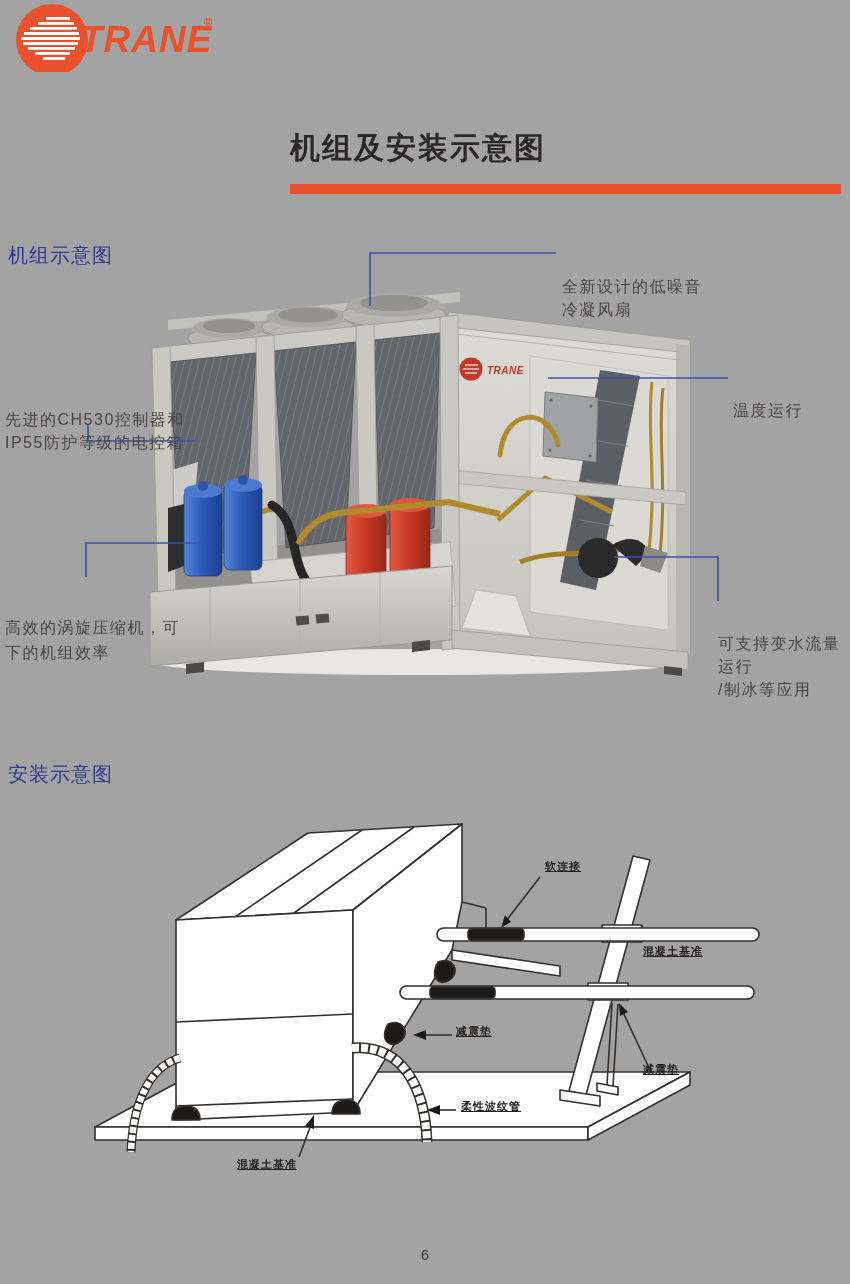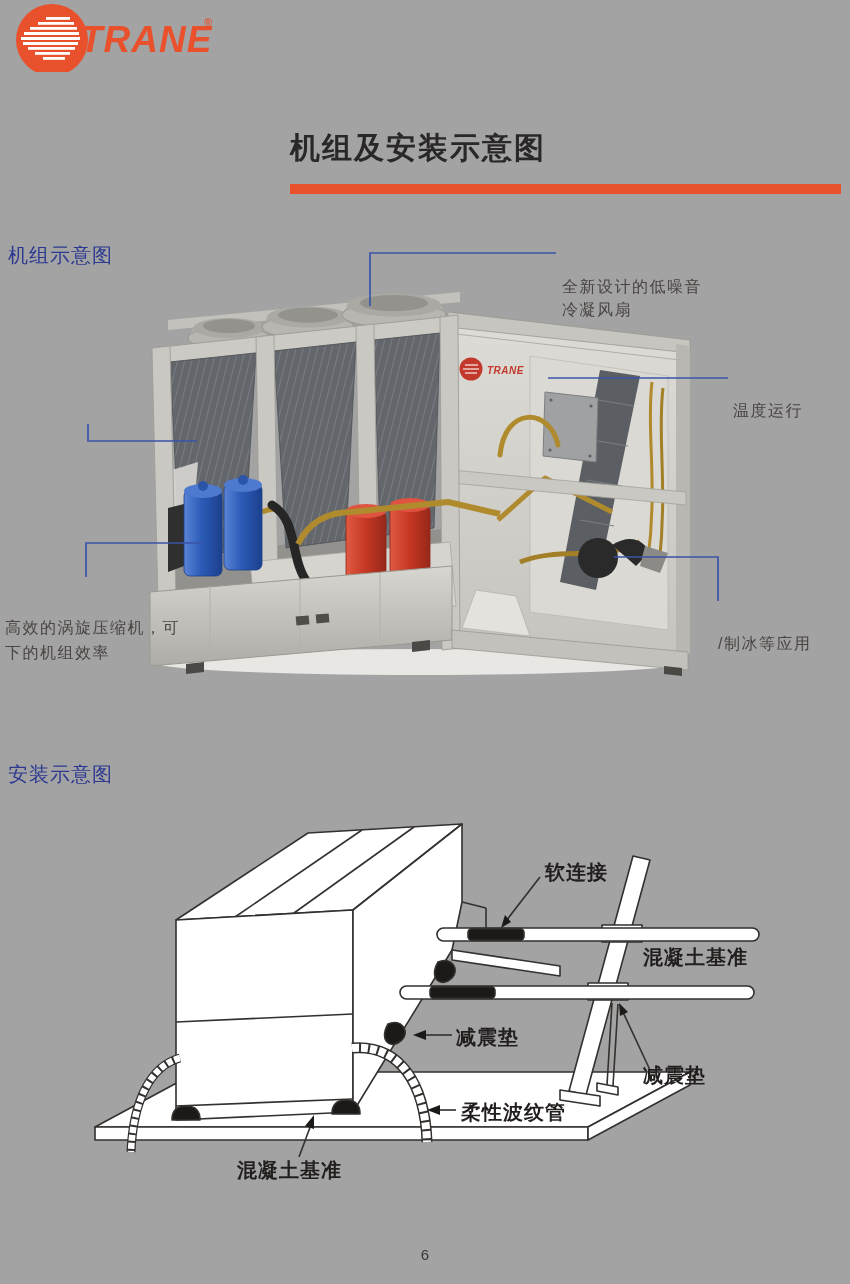--- a/index.html
+++ b/index.html
@@ -3,21 +3,21 @@
 <meta charset="utf-8">
 <style>
   html,body{margin:0;padding:0;background:#ffffff;}
   body{font-family:"Liberation Sans","DejaVu Sans",sans-serif;}
   .page{position:relative;width:850px;height:1284px;background:#a3a3a3;overflow:hidden;}
   .abs{position:absolute;}
   .page-title{left:290px;top:128px;font-size:30px;font-weight:bold;color:#2a2728;letter-spacing:2px;font-family:Liberation Mono, monospace;}
   .accent-bar{left:290px;top:184px;width:551px;height:10px;background:#E8512C;}
   .sec-heading{font-size:20px;font-weight:500;color:#2B3990;letter-spacing:1px;text-align:center;}
   .callout{font-size:16px;color:#4a4443;line-height:23px;letter-spacing:1.5px;margin-top:32px;}
-  .inst-label{font-size:20px;font-weight:bold;color:#211e1d;letter-spacing:1px;}
+  .inst-label{font-size:11px;font-weight:bold;color:#211e1d;letter-spacing:1px;text-decoration:underline;}
   .page-num{left:0;right:0;top:1246px;text-align:center;font-size:15px;color:#3a3a3a;}
   svg{display:block;}
 </style>
 </head>
 <body>
 
 <div class="page">
 
   <svg class="abs" style="left:8px;top:4px" width="210" height="68" viewBox="0 0 210 68">
     <defs>
@@ -192,28 +192,33 @@
       <line x1="548" y1="378" x2="728" y2="378"></line>
       <polyline points="203,543 86,543 86,577"></polyline>
       <polyline points="614,557 718,557 718,601"></polyline>
     </g>
   </svg>
 
   <div class="abs callout" style="left:562px;top:243px">
     <div>全新设计的低噪音</div>
     <div>冷凝风扇</div>
   </div>
+  <div class="abs callout" style="left:5px;top:376px">
+    <div>先进的CH530控制器和</div>
+    <div>IP55防护等级的电控箱</div>
+  </div>
   <div class="abs callout" style="left:733px;top:367px">
     <div>温度运行</div>
   </div>
   <div class="abs callout" style="left:5px;top:583px;line-height:25px">
     <div>高效的涡旋压缩机，可</div>
     <div>下的机组效率</div>
   </div>
   <div class="abs callout" style="left:718px;top:600px">
+    <div>可支持变水流量运行</div>
     <div>/制冰等应用</div>
   </div>
 
   <div class="abs sec-heading" style="left:8px;top:761px">安装示意图</div>
 
   <svg class="abs" style="left:0;top:810px" width="850" height="410" viewBox="0 810 850 410">
     <g fill="#ffffff" stroke="#33302e" stroke-width="1.6" stroke-linejoin="round">
 
       <polygon points="95,1127 588,1127 690,1072 197,1072"></polygon>
       <polygon points="95,1127 588,1127 588,1140 95,1140"></polygon>

